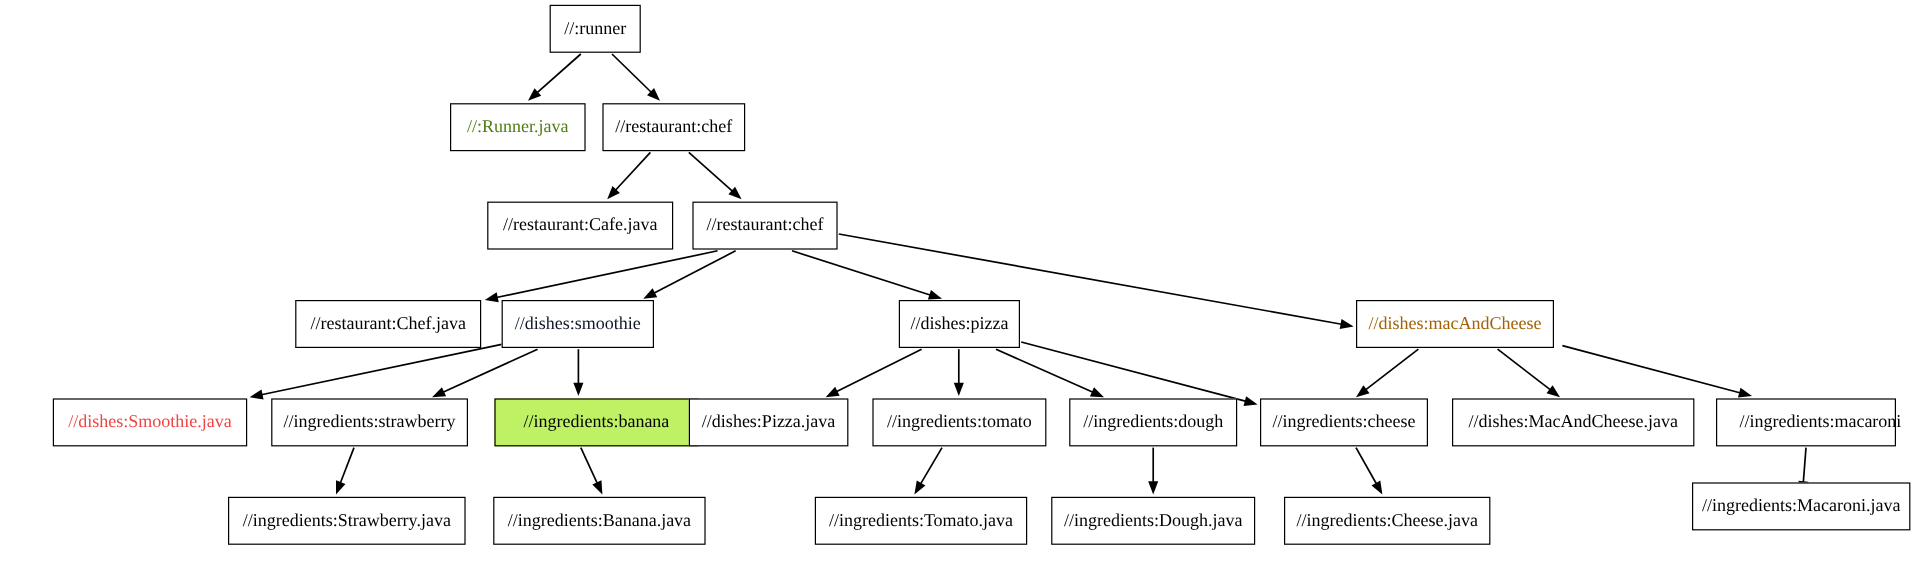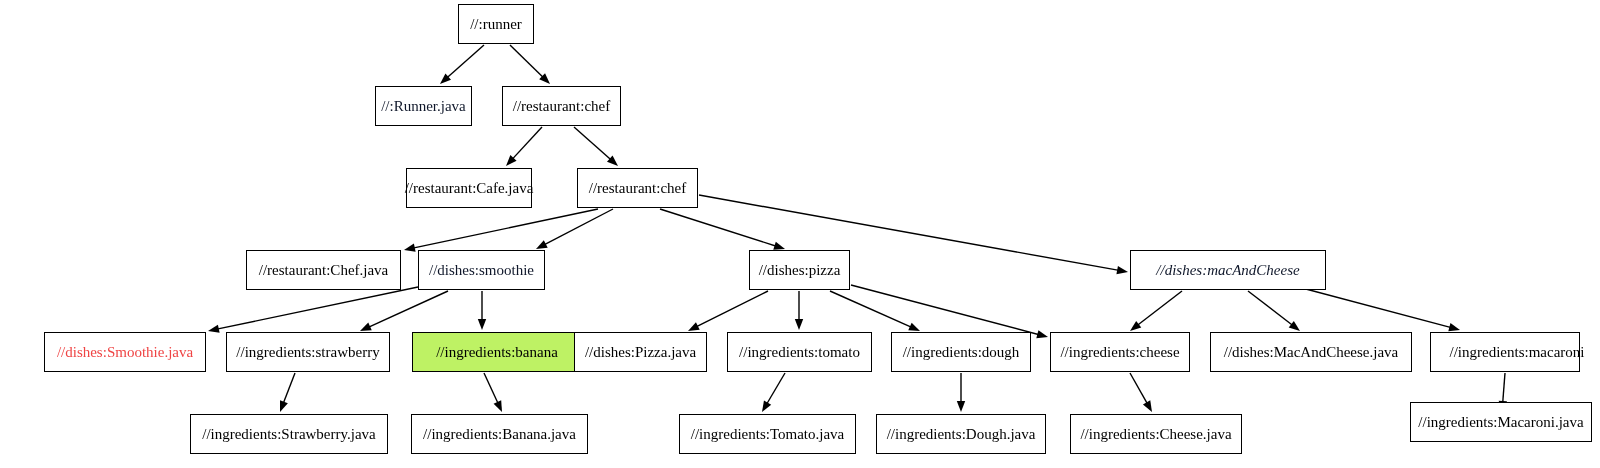--- a/index.html
+++ b/index.html
@@ -105,42 +105,42 @@
       <polygon points="921,412 916.8,401 925.2,401" class="edge-head" fill="#000000"></polygon>
       <line x1="1090" y1="373" x2="1107.5781093176129" y2="404.16119379031363" class="edge-line" stroke="#000000"></line>
       <polygon points="1112,412 1102.9373573792286,404.4827858399418 1110.2535765082694,400.35568786971373" class="edge-head" fill="#000000"></polygon>
       <line x1="1465" y1="373" x2="1462.6902684899626" y2="403.0265096304858" class="edge-line" stroke="#000000"></line>
       <polygon points="1462,412 1458.6560326486256,400.7102753641667 1467.0312903268386,401.35452595479853" class="edge-head" fill="#000000"></polygon>
     </svg>
   <div id="nodes-layer">
       <div class="node-box" style="left: 418px; top: 4px; width: 76px; height: 40px; background: rgb(255, 255, 255); border-color: rgb(0, 0, 0); color: rgb(0, 0, 0);">
         <span class="node-label">//:runner</span>
       </div>
-      <div class="node-box" style="left: 335px; top: 86px; width: 97px; height: 40px; background: rgb(255, 255, 255); border-color: rgb(0, 0, 0); color: #0f172a;">
+      <div class="node-box" style="left: 335px; top: 86px; width: 113px; height: 40px; background: rgb(255, 255, 255); border-color: rgb(0, 0, 0); color: #4d7c0f;">
         <span class="node-label">//:Runner.java</span>
       </div>
       <div class="node-box" style="left: 462px; top: 86px; width: 119px; height: 40px; background: rgb(255, 255, 255); border-color: rgb(0, 0, 0); color: rgb(0, 0, 0);">
         <span class="node-label">//restaurant:chef</span>
       </div>
-      <div class="node-box" style="left: 366px; top: 168px; width: 126px; height: 40px; background: rgb(255, 255, 255); border-color: rgb(0, 0, 0); color: rgb(0, 0, 0);">
+      <div class="node-box" style="left: 366px; top: 168px; width: 155px; height: 40px; background: rgb(255, 255, 255); border-color: rgb(0, 0, 0); color: rgb(0, 0, 0);">
         <span class="node-label">//restaurant:Cafe.java</span>
       </div>
       <div class="node-box" style="left: 537px; top: 168px; width: 121px; height: 40px; background: rgb(255, 255, 255); border-color: rgb(0, 0, 0); color: rgb(0, 0, 0);">
         <span class="node-label">//restaurant:chef</span>
       </div>
       <div class="node-box" style="left: 206px; top: 250px; width: 155px; height: 40px; background: rgb(255, 255, 255); border-color: rgb(0, 0, 0); color: rgb(0, 0, 0);">
         <span class="node-label">//restaurant:Chef.java</span>
       </div>
       <div class="node-box" style="left: 378px; top: 250px; width: 127px; height: 40px; background: rgb(255, 255, 255); border-color: rgb(0, 0, 0); color: #0f172a;">
         <span class="node-label">//dishes:smoothie</span>
       </div>
       <div class="node-box" style="left: 709px; top: 250px; width: 101px; height: 40px; background: rgb(255, 255, 255); border-color: rgb(0, 0, 0); color: rgb(0, 0, 0);">
         <span class="node-label">//dishes:pizza</span>
       </div>
-      <div class="node-box" style="left: 1090px; top: 250px; width: 196px; height: 40px; background: rgb(255, 255, 255); border-color: rgb(0, 0, 0); color: #0f172a; font-style: italic;">
+      <div class="node-box" style="left: 1090px; top: 250px; width: 165px; height: 40px; background: rgb(255, 255, 255); border-color: rgb(0, 0, 0); color: #a16207;">
         <span class="node-label">//dishes:macAndCheese</span>
       </div>
       <div class="node-box" style="left: 4px; top: 332px; width: 162px; height: 40px; background: rgb(255, 255, 255); border-color: rgb(0, 0, 0); color: #ef4444;">
         <span class="node-label">//dishes:Smoothie.java</span>
       </div>
       <div class="node-box" style="left: 186px; top: 332px; width: 164px; height: 40px; background: rgb(255, 255, 255); border-color: rgb(0, 0, 0); color: rgb(0, 0, 0);">
         <span class="node-label">//ingredients:strawberry</span>
       </div>
       <div class="node-box" style="left: 372px; top: 332px; width: 170px; height: 40px; background: #bef264; border-color: rgb(0, 0, 0); color: rgb(0, 0, 0);">
         <span class="node-label">//ingredients:banana</span>

